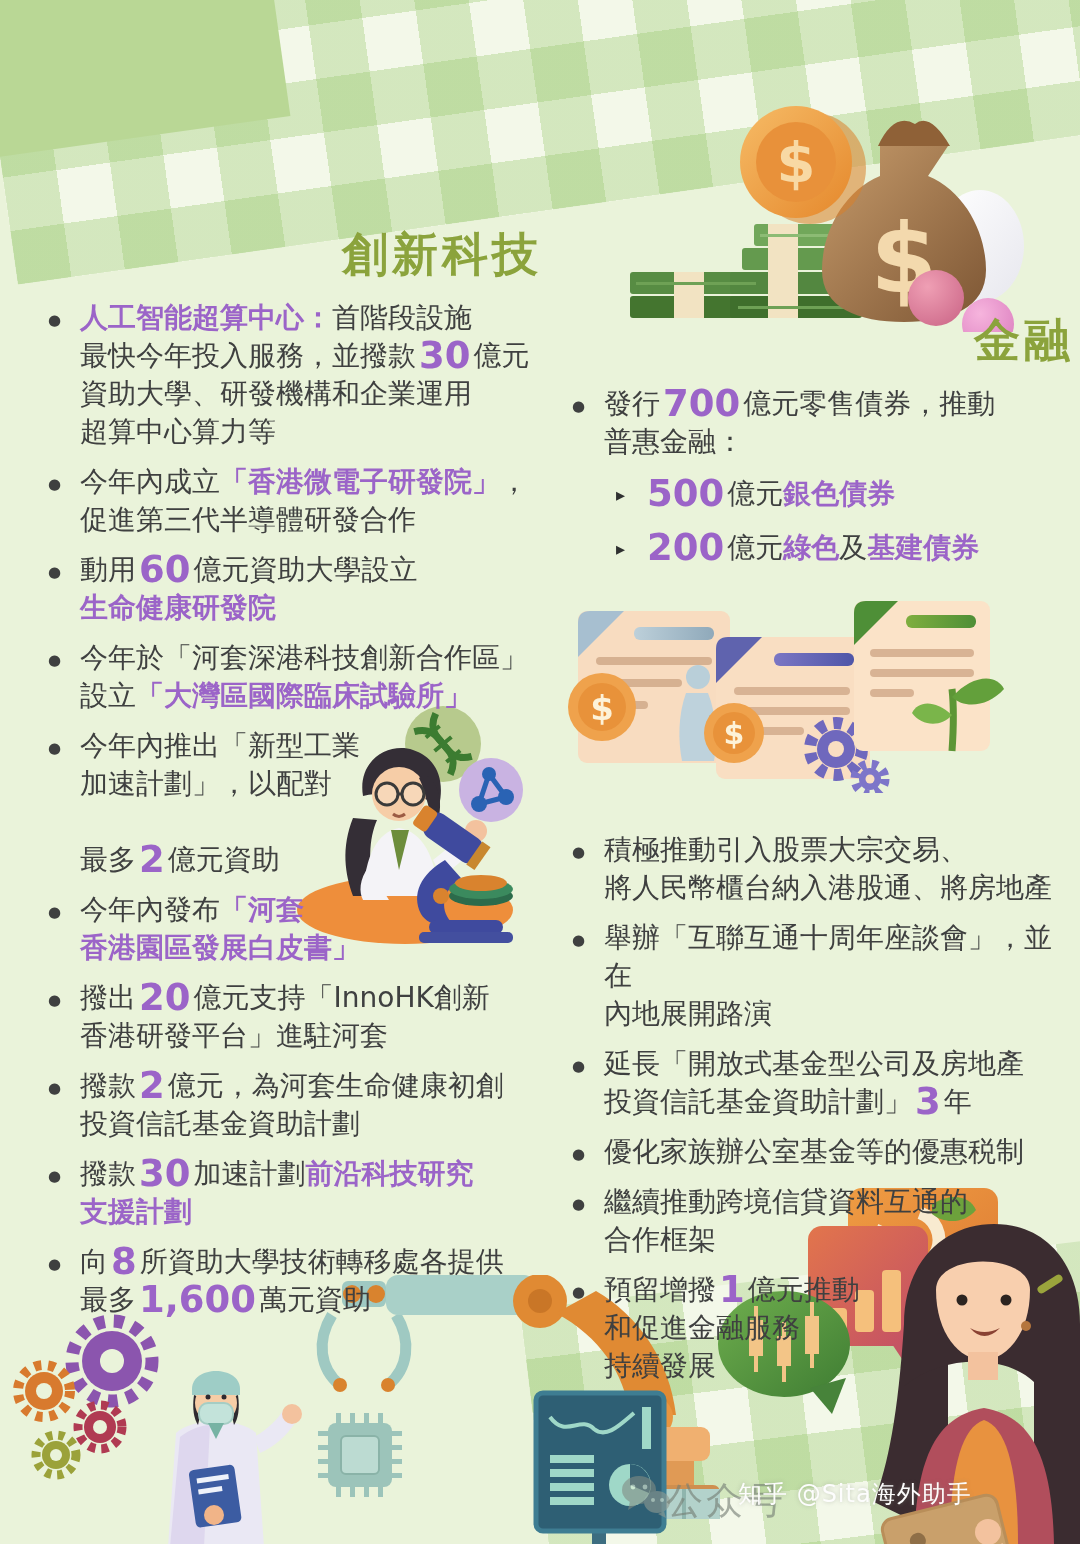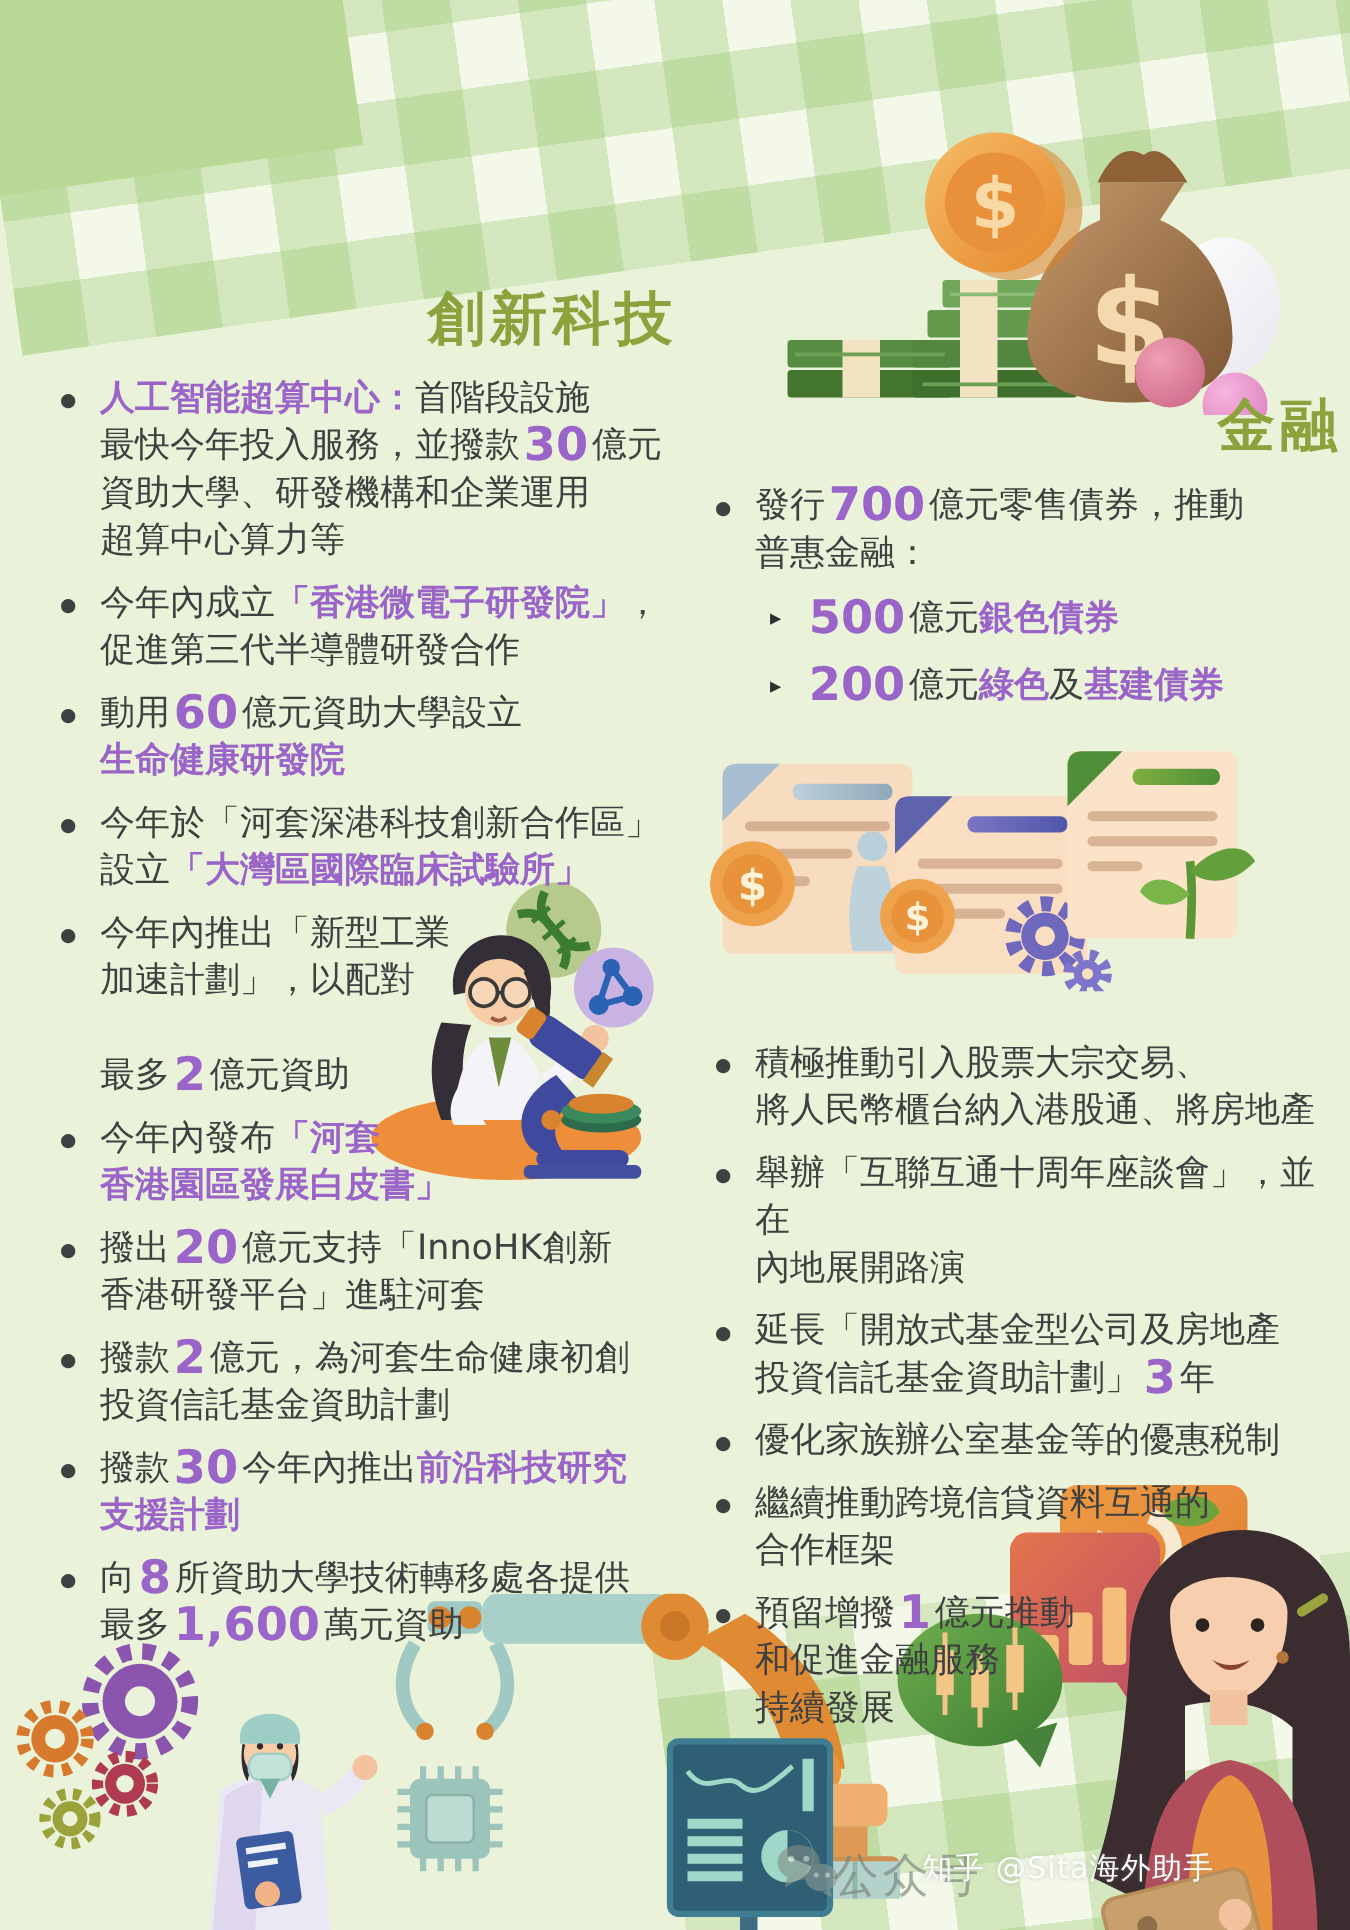--- a/index.html
+++ b/index.html
@@ -124,21 +124,21 @@
     <h1 class="sec-title">創新科技</h1>
     <ul class="bullets">
         <li><span class="marker dot">●</span><span class="seg-p">人工智能超算中心：</span><span class="seg-b">首階段設施</span><br><span class="seg-b">最快今年投入服務，並撥款</span><span class="seg-n">30</span><span class="seg-b">億元</span><br><span class="seg-b">資助大學、研發機構和企業運用</span><br><span class="seg-b">超算中心算力等</span></li>
         <li><span class="marker dot">●</span><span class="seg-b">今年內成立</span><span class="seg-p">「香港微電子研發院」</span><span class="seg-b">，</span><br><span class="seg-b">促進第三代半導體研發合作</span></li>
         <li><span class="marker dot">●</span><span class="seg-b">動用</span><span class="seg-n">60</span><span class="seg-b">億元資助大學設立</span><br><span class="seg-p">生命健康研發院</span></li>
         <li><span class="marker dot">●</span><span class="seg-b">今年於「河套深港科技創新合作區」</span><br><span class="seg-b">設立</span><span class="seg-p">「大灣區國際臨床試驗所」</span></li>
         <li><span class="marker dot">●</span><span class="seg-b">今年內推出「新型工業</span><br><span class="seg-b">加速計劃」，以配對</span><br><br><span class="seg-b">最多</span><span class="seg-n">2</span><span class="seg-b">億元資助</span></li>
         <li><span class="marker dot">●</span><span class="seg-b">今年內發布</span><span class="seg-p">「河套</span><br><span class="seg-p">香港園區發展白皮書」</span></li>
         <li><span class="marker dot">●</span><span class="seg-b">撥出</span><span class="seg-n">20</span><span class="seg-b">億元支持「InnoHK創新</span><br><span class="seg-b">香港研發平台」進駐河套</span></li>
         <li><span class="marker dot">●</span><span class="seg-b">撥款</span><span class="seg-n">2</span><span class="seg-b">億元，為河套生命健康初創</span><br><span class="seg-b">投資信託基金資助計劃</span></li>
-        <li><span class="marker dot">●</span><span class="seg-b">撥款</span><span class="seg-n">30</span><span class="seg-b">今年內推出</span><span class="seg-p">前沿科技研究</span><br><span class="seg-p">支援計劃</span></li>
+        <li><span class="marker dot">●</span><span class="seg-b">撥款</span><span class="seg-n">30</span><span class="seg-b">加速計劃</span><span class="seg-p">前沿科技研究</span><br><span class="seg-p">支援計劃</span></li>
         <li><span class="marker dot">●</span><span class="seg-b">向</span><span class="seg-n">8</span><span class="seg-b">所資助大學技術轉移處各提供</span><br><span class="seg-b">最多</span><span class="seg-n">1,600</span><span class="seg-b">萬元資助</span></li>
       </ul>
   </div>
 
   <svg class="illo illo-scientist" width="232" height="252" viewBox="0 0 232 252">
     <ellipse cx="112" cy="212" rx="108" ry="34" fill="#ee8e3b"></ellipse>
     <g>
       <circle cx="150" cy="46" r="38" fill="#b7ca8d"></circle>
       <g transform="rotate(-40 150 46)" stroke="#3c7c31" fill="none">
         <path d="M136,18 C166,32 134,60 164,74" stroke-width="7"></path>

